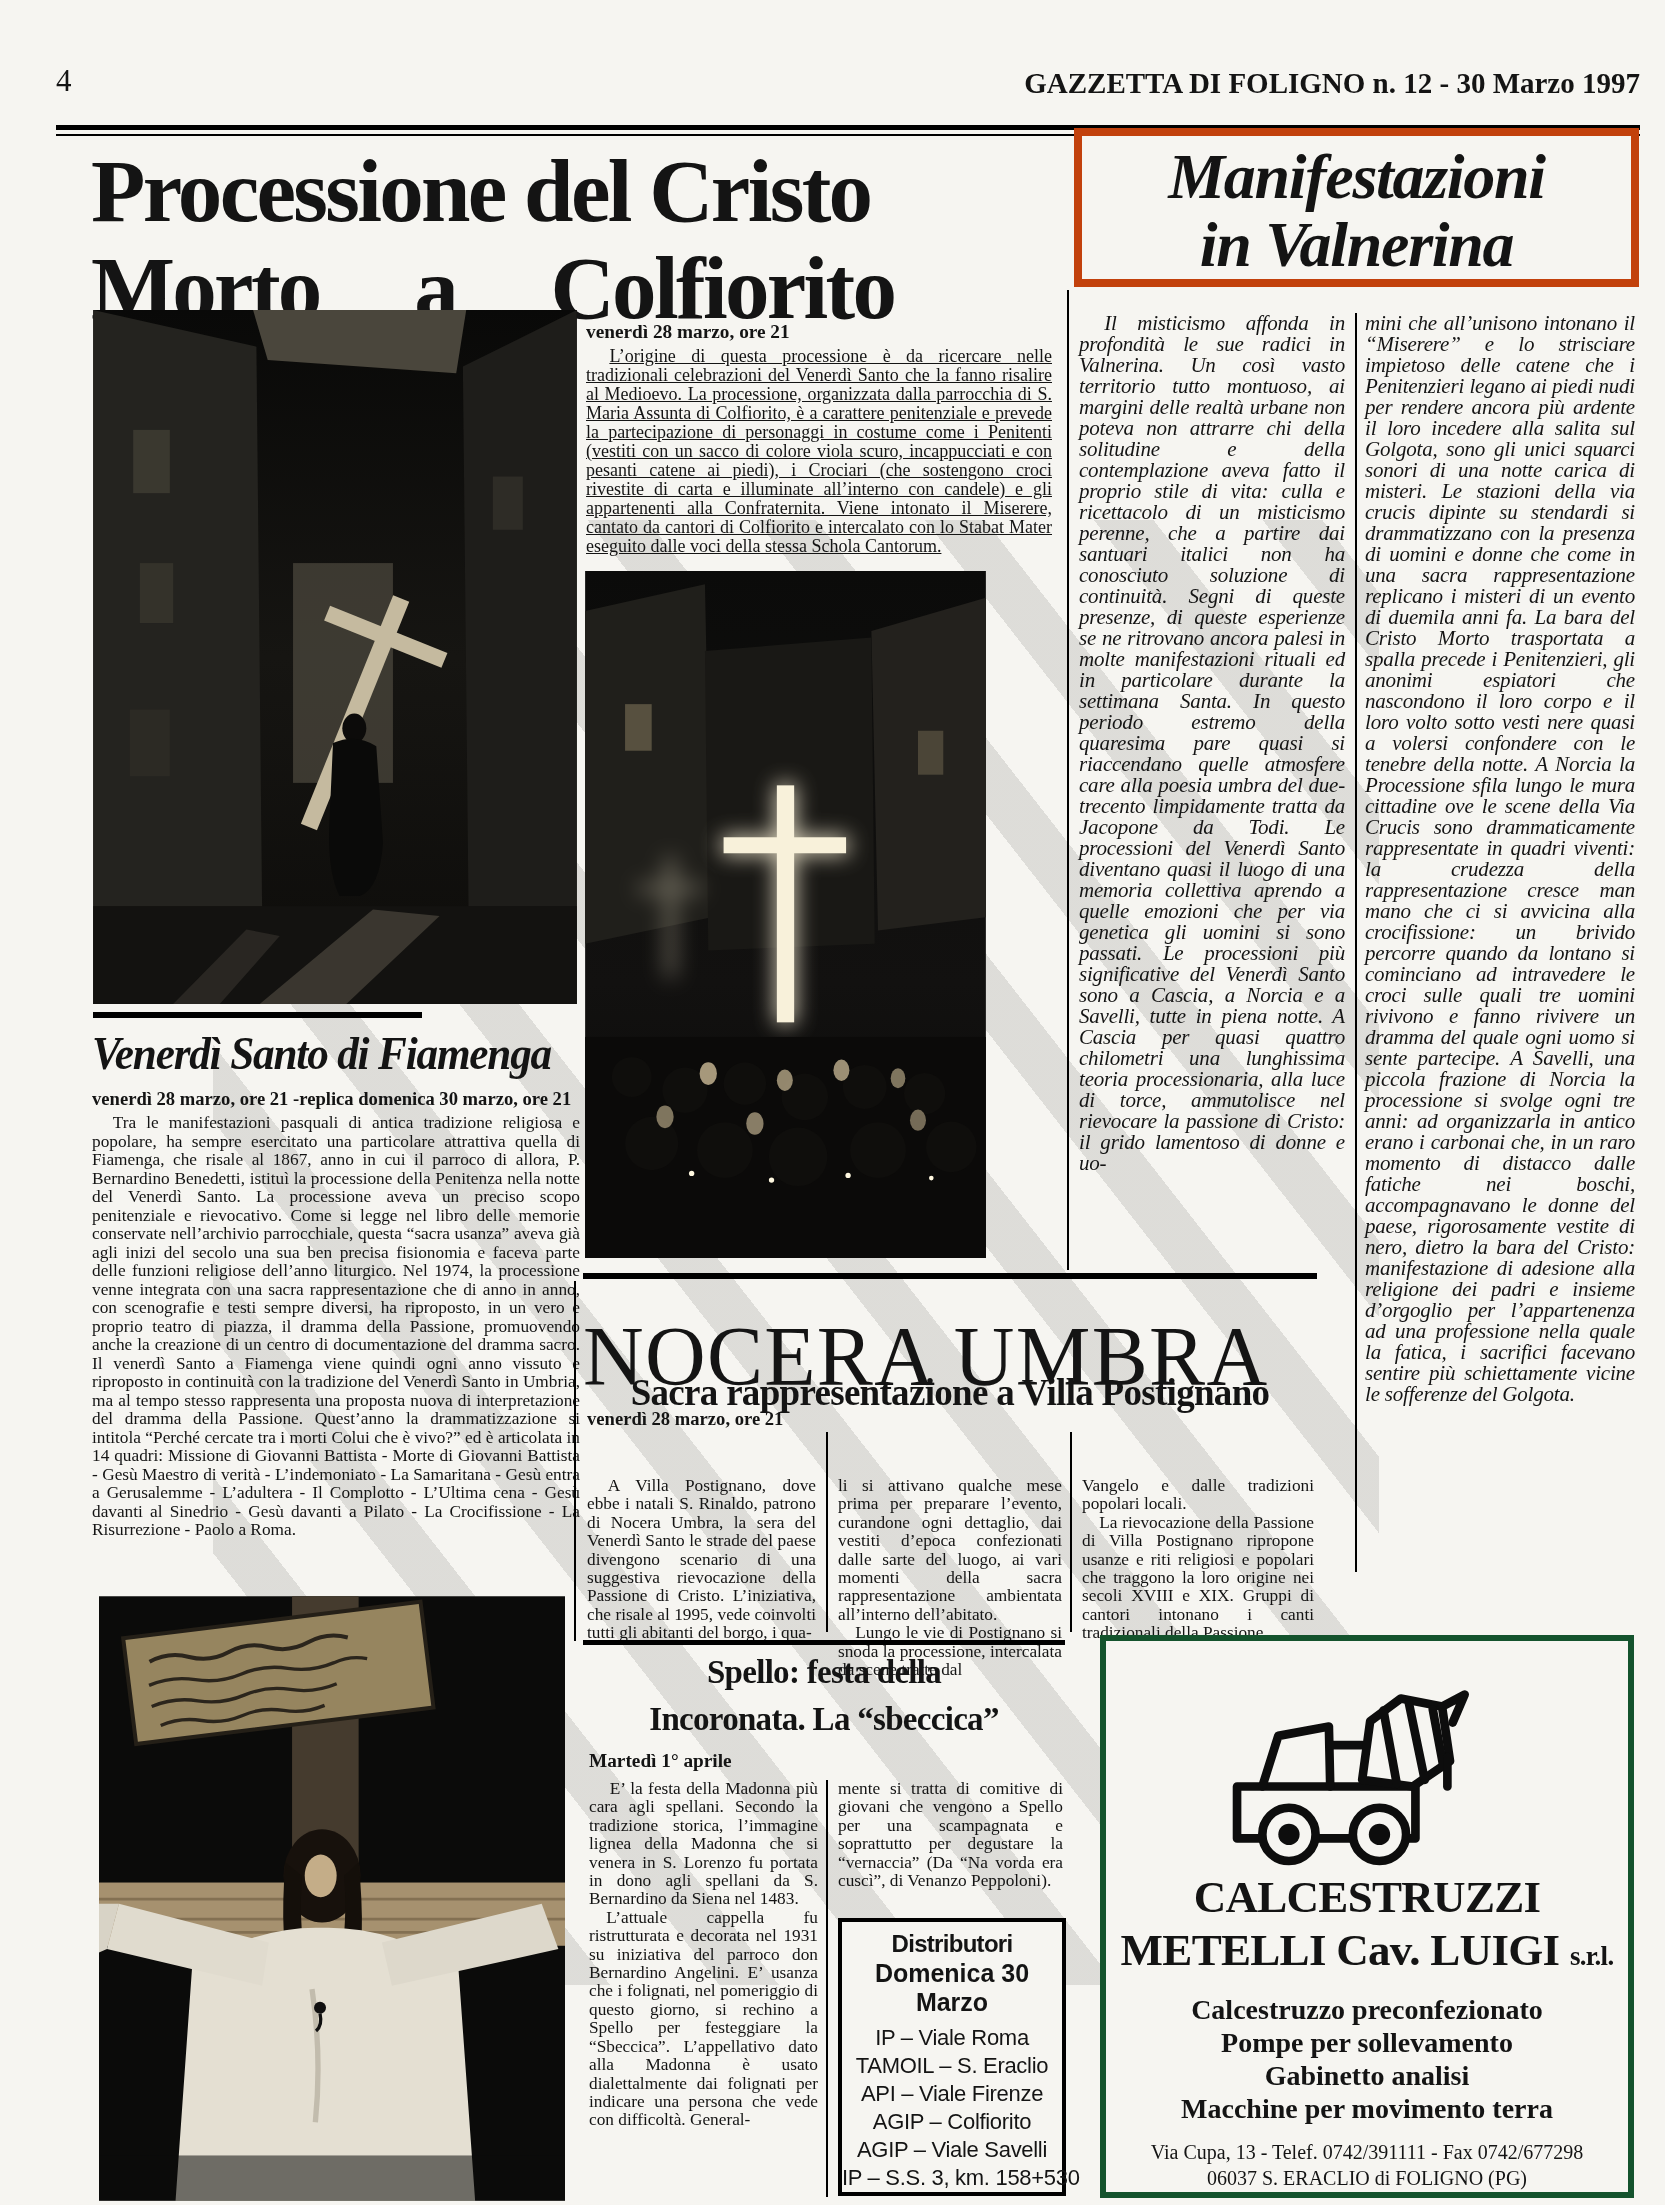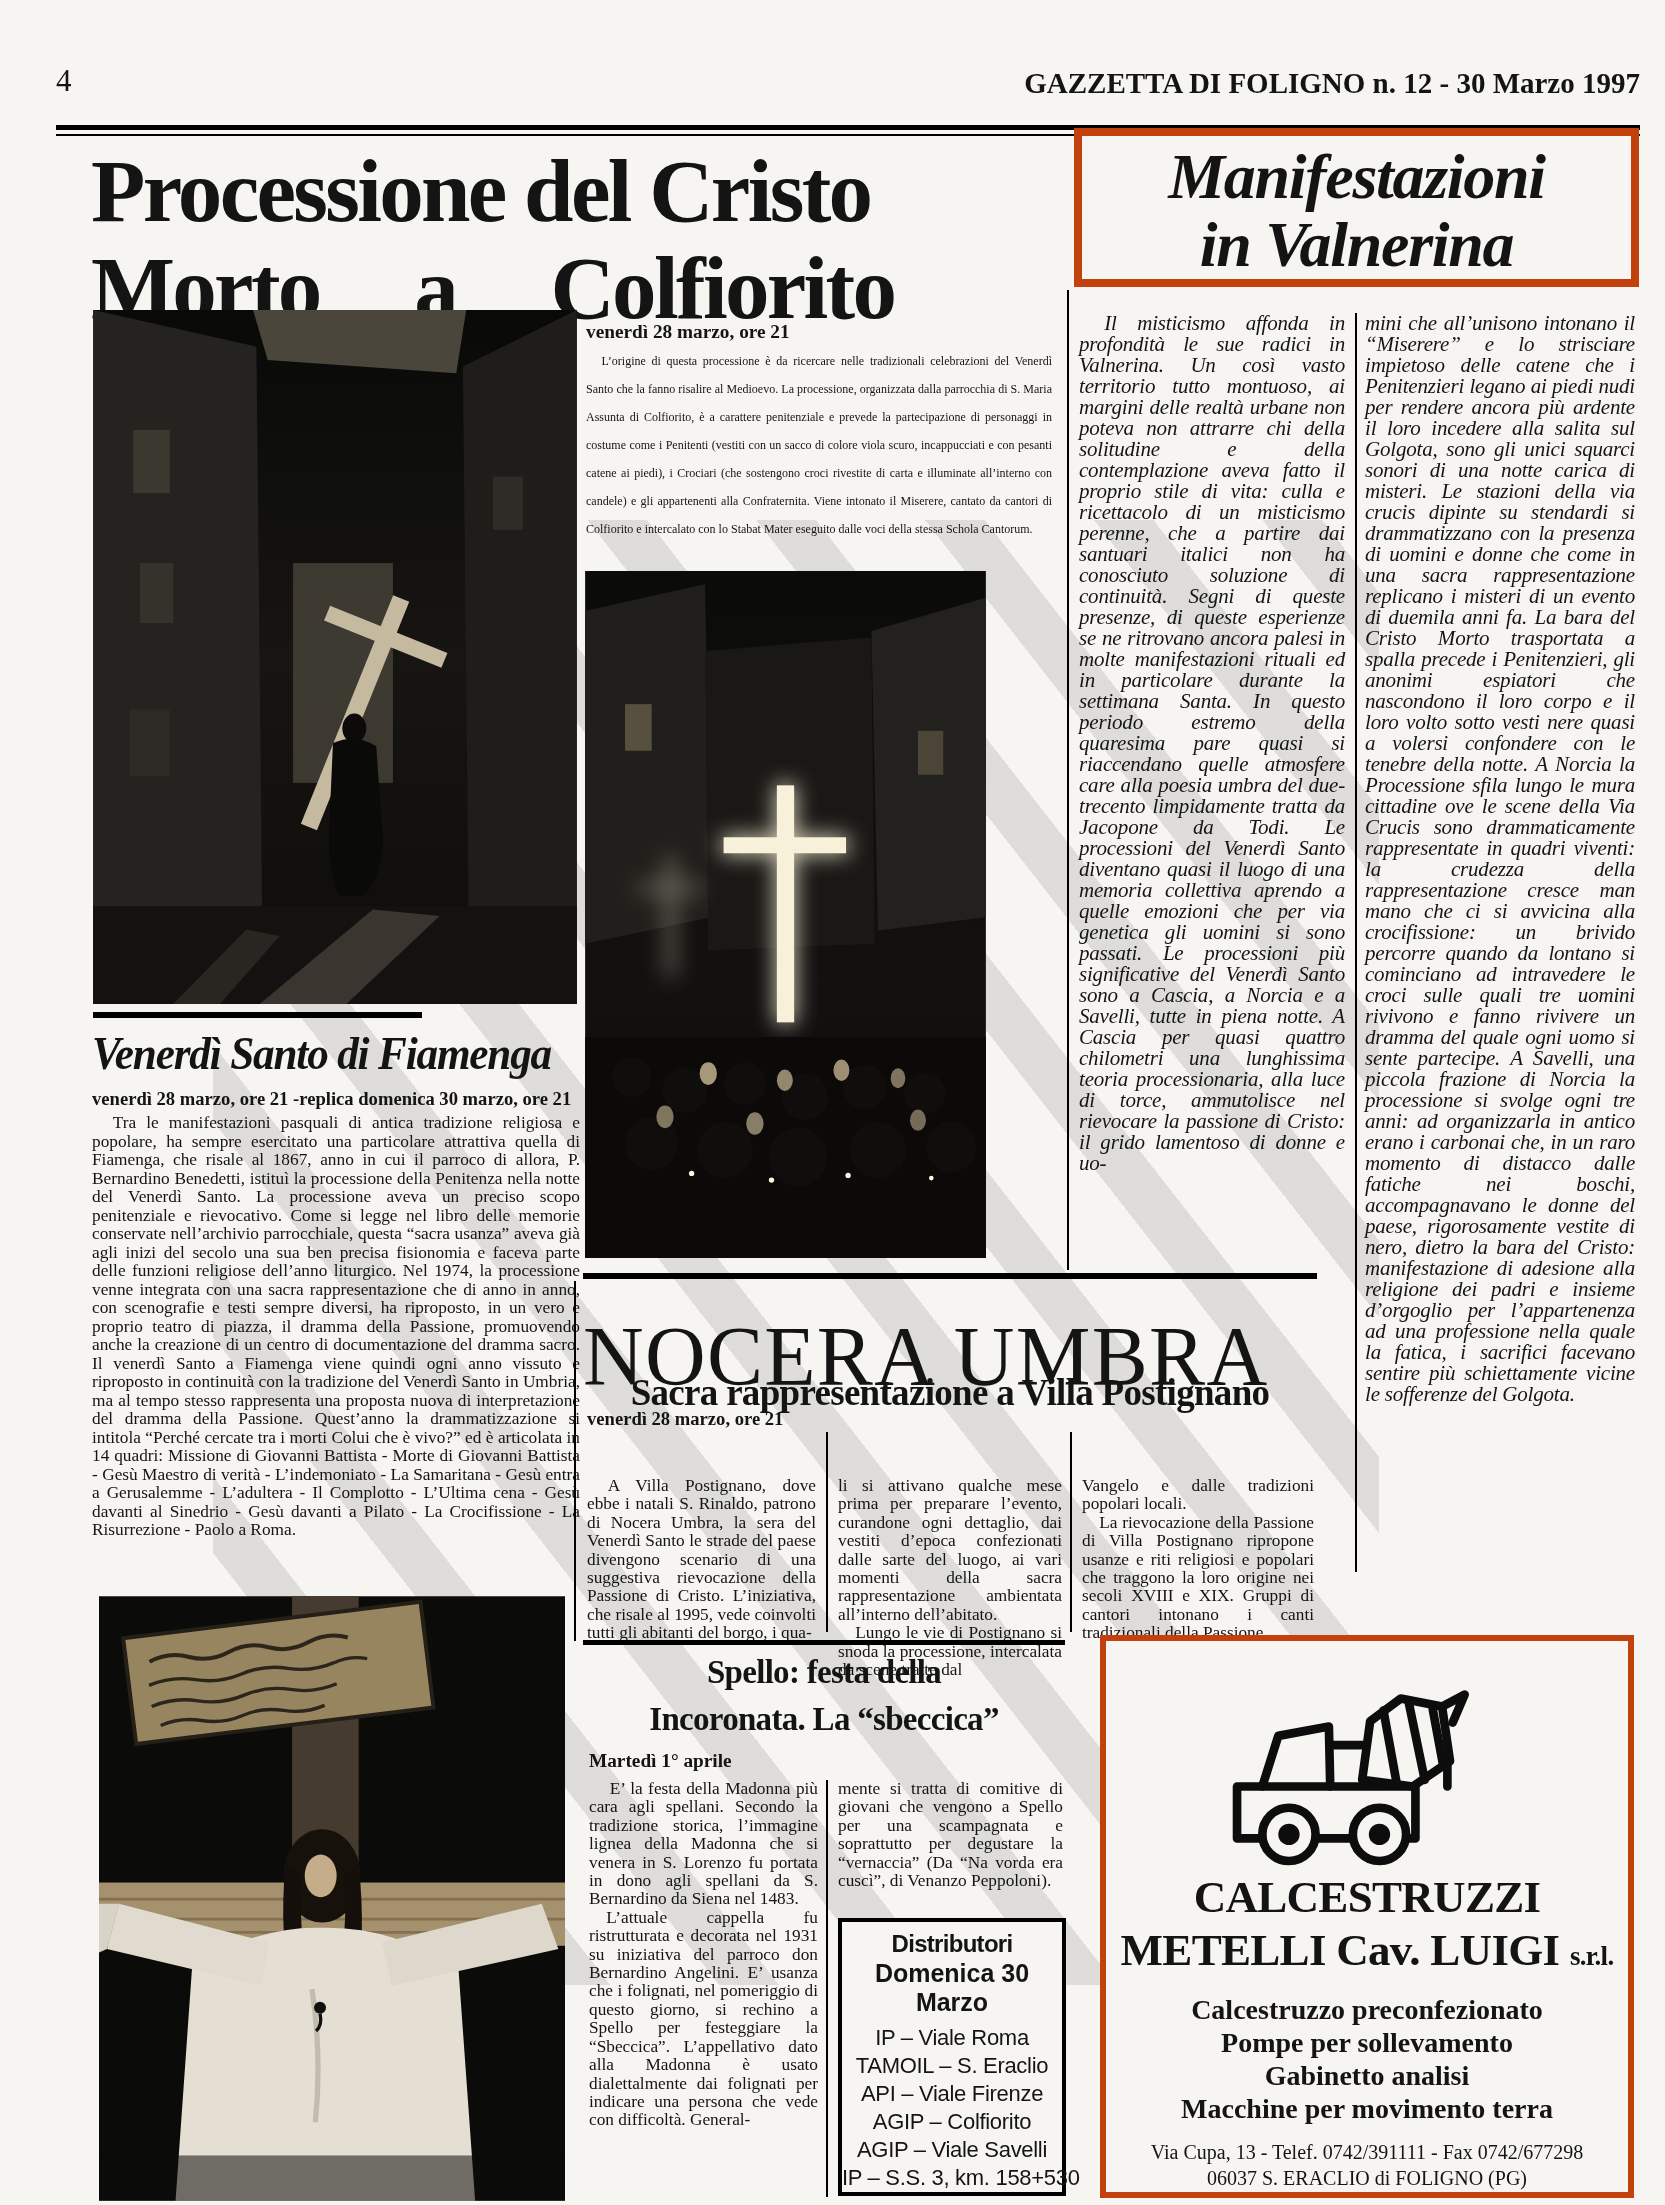--- a/index.html
+++ b/index.html
@@ -30,21 +30,21 @@
             text-align:center; font-style:italic; font-weight:bold; font-size:64px;
             line-height:68px; padding-top:6.7px; letter-spacing:-1.3px; background:#f6f5f1; }
   
   .photo { overflow:hidden; z-index:2; }
   .photo1 { left:93px; top:310px; width:484px; height:694px; }
   .photo2 { left:585px; top:571px; width:401px; height:687px; }
   .photo3 { left:99px; top:1596px; width:466px; height:605px; }
   
   .intro { left:586px; top:321px; width:466px; }
   .dateline { font-weight:bold; font-size:19.3px; }
-  .intro-body { margin-top:4px; font-size:12px; line-height:28px; text-align:justify; text-indent:1.3em; }
+  .intro-body { margin-top:4px; font-size:18px; line-height:19px; text-align:justify; text-indent:1.3em;text-decoration:underline; }
   
   .valcol { position:absolute; font-style:italic; font-size:21px; line-height:21px;
             text-align:justify; letter-spacing:-0.2px; z-index:1; }
   .valcol1 { left:1079px; top:313px; width:266px; text-indent:1.2em; }
   .valcol2 { left:1365px; top:313px; width:270px; }
   
   .fia-rule { left:93px; top:1012px; width:329px; height:6px; background:#000; }
   .fia-head { left:92px; top:1026px; font-size:47px; font-style:italic; font-weight:bold;
               letter-spacing:-1.3px; white-space:nowrap; transform:scaleX(0.92); transform-origin:left top; }
   .fia-date { left:92px; top:1088px; width:506px; font-size:18.6px; font-weight:bold; white-space:nowrap; }
@@ -70,21 +70,21 @@
   .specol1 { left:589px;  width:229px; text-indent:1.2em; }
   .specol2 { left:838px; width:225px; }
   
   .dist-box { left:838px; top:1918px; width:228px; height:278px; border:4.7px solid #000;
               background:#f6f5f1; text-align:center; font-family:"Liberation Sans", sans-serif;
               padding-top:8px; z-index:1; }
   .dist-title { font-size:24px; font-weight:bold; letter-spacing:-0.7px; }
   .dist-sub   { font-size:25px; font-weight:bold; margin-top:1.3px; }
   .dist-items { margin-top:6.7px; font-size:22px; line-height:28px; letter-spacing:-0.3px; white-space:nowrap; }
   
-  .ad-box { left:1100px; top:1635px; width:534px; height:563px; border:6px solid #c2410c;
+  .ad-box { left:1100px; top:1635px; width:534px; height:563px; border:6px solid #14532d;
             background:#f6f5f1; text-align:center; z-index:1; padding-top:14.7px; }
   .ad-name { font-size:45px; font-weight:bold; line-height:53px; letter-spacing:-0.7px; }
   .ad-srl { font-size:27px; font-weight:bold; }
   .ad-services { margin-top:10.7px; font-size:28px; font-weight:bold; line-height:33px; }
   .ad-addr { margin-top:13.3px; font-size:20px; line-height:26px; }
   
   .vr { position:absolute; width:2px; background:#000; z-index:1; }
   .vr1 { left:1067px; top:290px;  height:980px; }
   .vr2 { left:1355px; top:313px;  height:1259px; }
   .vr3 { left:574px;  top:1281px; height:360px; }

